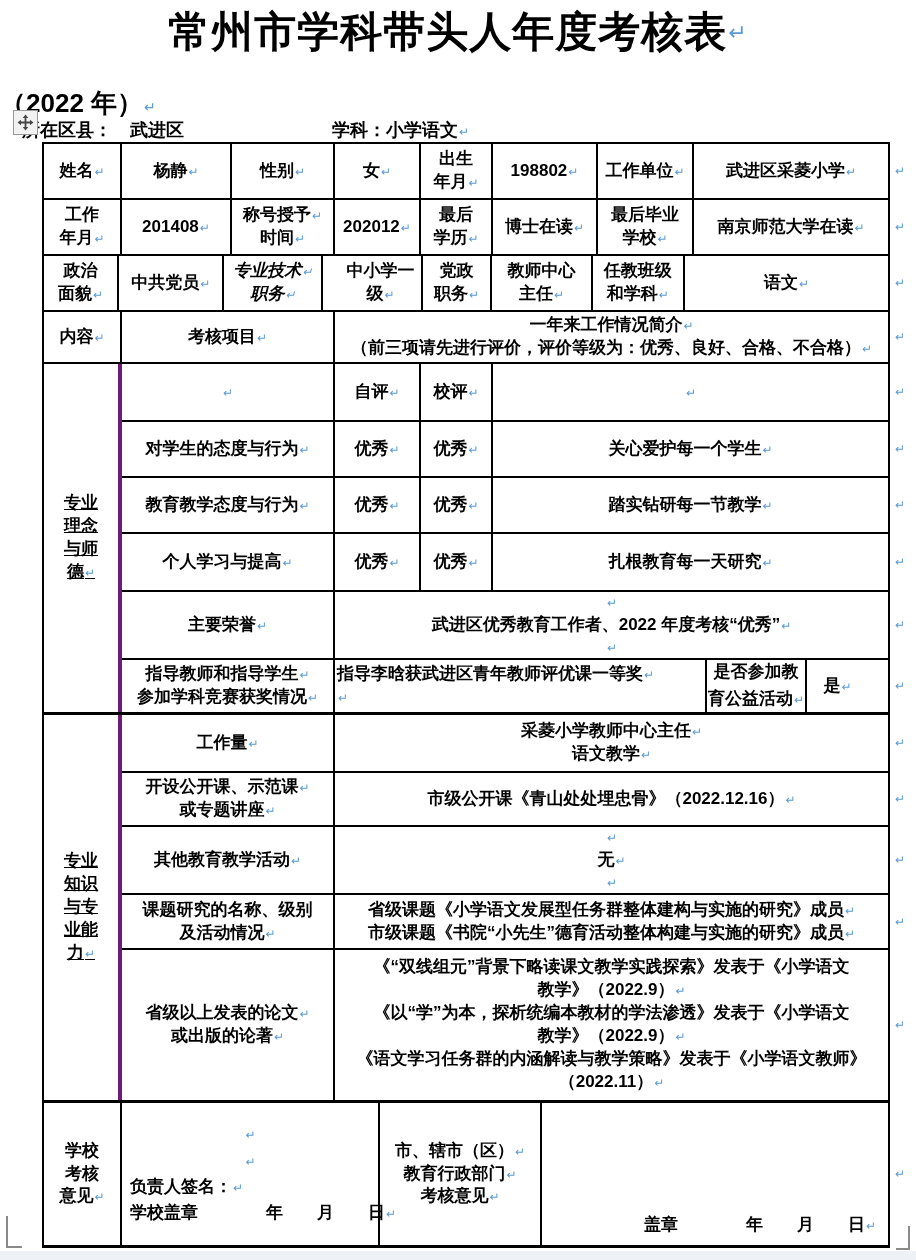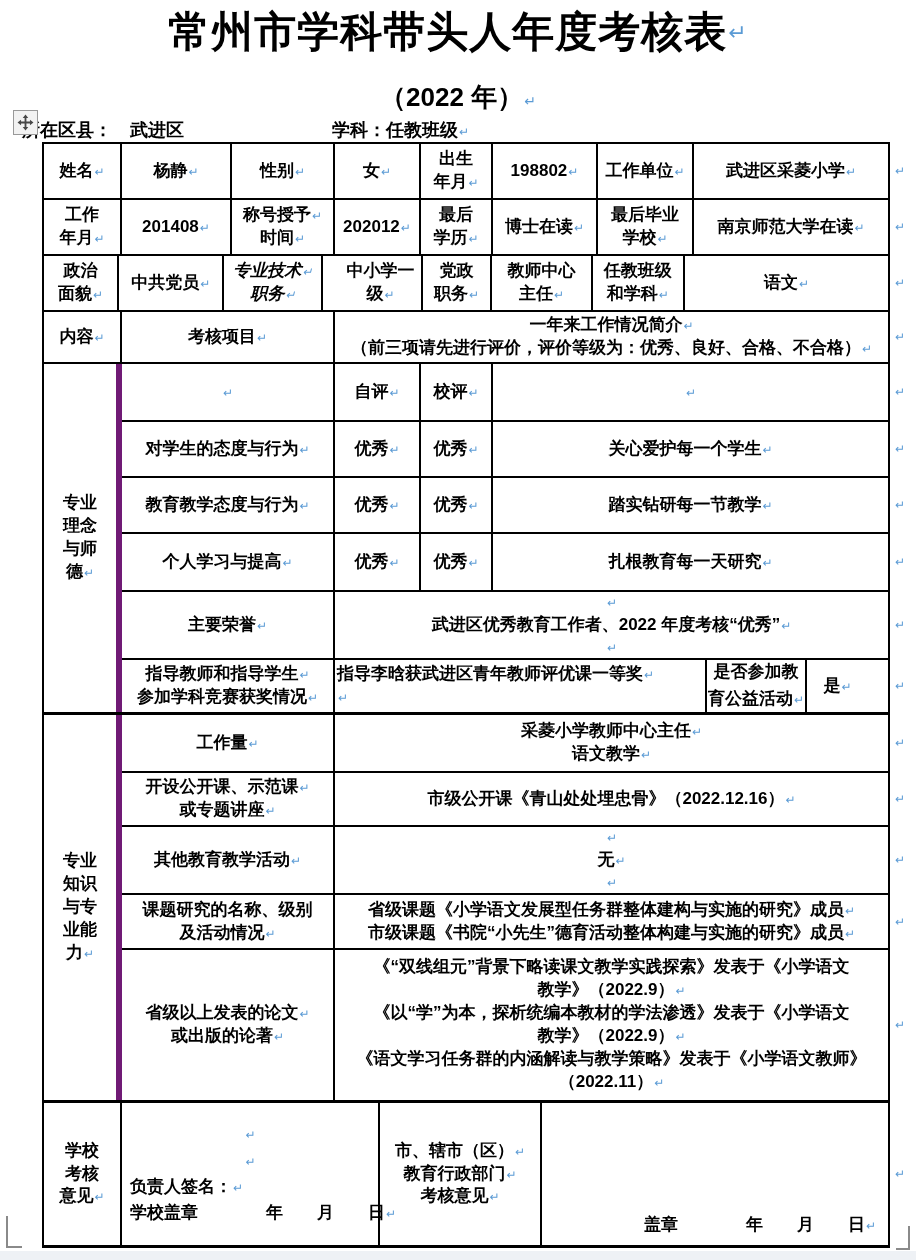--- a/index.html
+++ b/index.html
@@ -4,21 +4,21 @@
 <style>
   * { box-sizing: border-box; margin: 0; padding: 0; }
   html,body { background:#fff; }
   .page {
     position: relative; width: 916px; height: 1260px; background: #fff;
     font-family: "Liberation Sans", sans-serif; color: #000; overflow: hidden;
     font-size: 17px; font-weight: 600;
   }
   .title { position:absolute; top:4px; left:0; width:100%; text-align:center;
            font-size:42px; font-weight:700; letter-spacing:1px; white-space:nowrap; }
-  .subtitle { position:absolute; top:80px; left:0; width:100%; text-align:center;
+  .subtitle { position:absolute; top:86px; left:0; width:100%; 
               font-size:26px; font-weight:700; }
   .headline { position:absolute; top:118px; left:22px; width:880px; font-size:18px; white-space:nowrap; }
   .headline .gap { display:inline-block; width:148px; }
   .handle { position:absolute; left:13px; top:110px; width:25px; height:25px;
             background:#f2f2f2; border:1px solid #999; z-index:3;
             display:flex; align-items:center; justify-content:center; }
   .pm { color:#5B9BD5; font-size:12px; font-weight:400; margin-left:1px; }
   .pm.big { font-size:22px; vertical-align:6px; }
   .pm.mid { font-size:14px; }
 
@@ -26,21 +26,21 @@
            border:2px solid #000; border-bottom-width:3px; background:#fff; }
   .trow { display:flex; position:relative; border-bottom:2px solid #000; }
   .table > .trow:last-child { border-bottom:none; }
   .section { display:flex; border-bottom:3px solid #000; }
   .seccol { flex:1; display:flex; flex-direction:column; }
   .seccol .trow:last-child { border-bottom:none; }
   .cell { border-right:2px solid #000; display:flex; flex-direction:column;
           justify-content:center; align-items:center; text-align:center;
           padding:1px 2px; overflow:visible; }
   .trow .cell:last-child { border-right:none; }
-  .section > .seclabel { border-right:6px solid #701a75; }
+  .section > .seclabel { border-right:4px solid #701a75;text-decoration:underline; }
   .ln { line-height:1.35; white-space:nowrap; }
   .cell.l { align-items:stretch; text-align:left; }
   .ln.l { align-self:stretch; text-align:left; padding-left:6px; }
   .ln.r { align-self:stretch; text-align:right; padding-right:10px; }
   .cell.bottom { justify-content:flex-end; padding-bottom:8px; }
   .cell.sig .ln { line-height:1.55; }
   .rowmark { position:absolute; right:-17px; top:50%; transform:translateY(-50%); margin:0; }
   .corner { position:absolute; }
   .corner.bl { left:6px; top:1216px; width:16px; height:32px;
                border-left:2px solid #8a8a8a; border-bottom:2px solid #8a8a8a; }
@@ -57,21 +57,21 @@
 
   <div class="subtitle"><span>（2022 年）</span><span class="pm mid">↵</span></div>
 
   <span class="handle">
     <svg width="17" height="17" viewBox="0 0 16 16" aria-hidden="true">
       <path d="M8 0.5 L10.6 3.8 H5.4 Z M8 15.5 L5.4 12.2 H10.6 Z M0.5 8 L3.8 5.4 V10.6 Z M15.5 8 L12.2 10.6 V5.4 Z" fill="#474747"></path>
       <path d="M8 3 V13 M3 8 H13" stroke="#474747" stroke-width="1.7"></path>
     </svg>
   </span>
 
-  <div class="headline"><span>所在区县：　武进区</span><span class="gap"></span><span>学科：任教班级</span><span class="pm">↵</span></div>
+  <div class="headline"><span>所在区县：　武进区</span><span class="gap"></span><span>学科：小学语文</span><span class="pm">↵</span></div>
 
   <div class="table">
       <div class="trow" style="height: 56px;">
         <span class="pm rowmark">↵</span>
         <div class="cell" style="width: 78px;">
           <div class="ln">姓名<span class="pm">↵</span></div>
         </div>
         <div class="cell" style="width: 110px;">
           <div class="ln">杨静<span class="pm">↵</span></div>
         </div>

